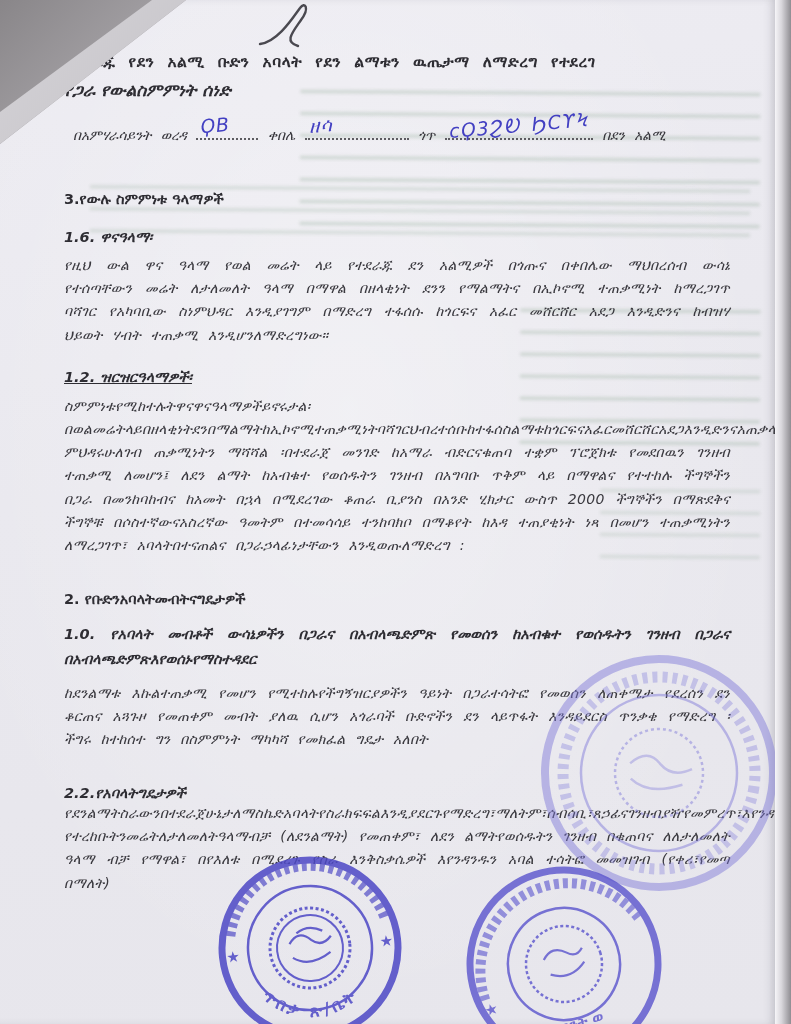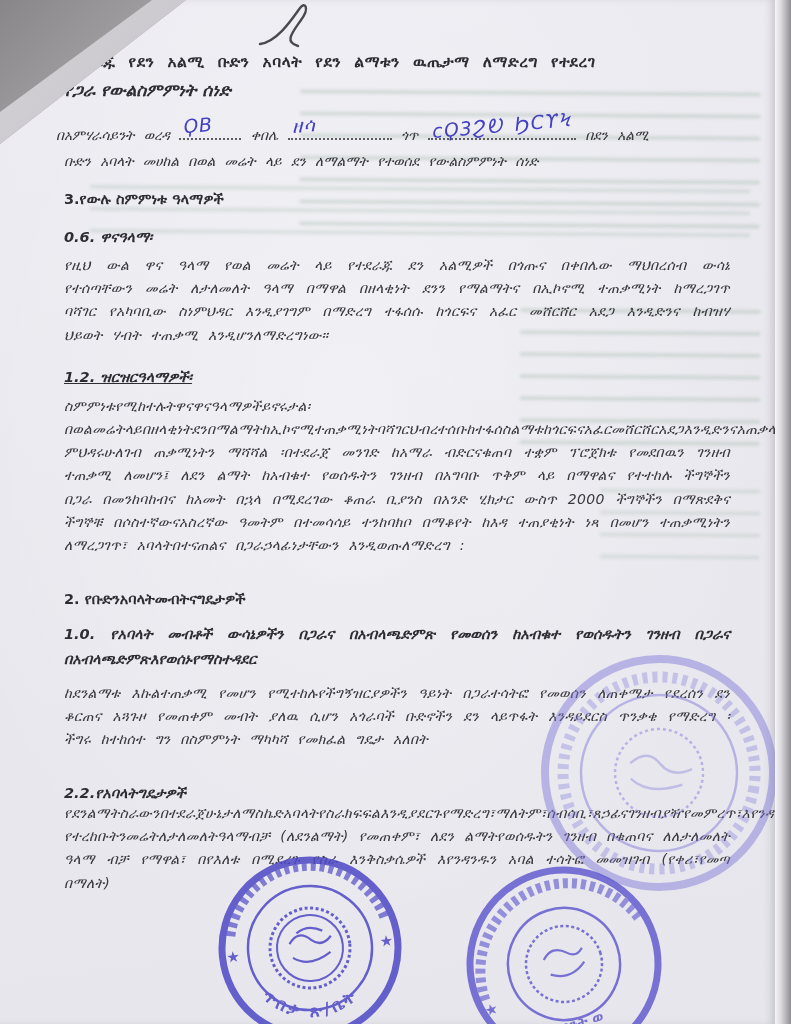--- a/index.html
+++ b/index.html
@@ -65,33 +65,32 @@
     <div class="bleed" style="left:600px;top:480px;width:160px;height:90px;opacity:.7;"></div>
 
     <svg class="stamp" style="left:248px;top:0;" width="90" height="60" viewBox="0 0 90 60">
       <path d="M12 44 C 30 42, 46 16, 52 8 C 57 1, 62 8, 53 20 C 44 33, 36 42, 50 46" fill="none" stroke="#4a4950" stroke-width="2.4" stroke-linecap="round"></path>
     </svg>
 
     <div class="txt title" style="left:64px;top:50px;width:668px;">የተደራጁ የደን አልሚ ቡድን አባላት የደን ልማቱን ዉጤታማ ለማድረግ የተደረገ</div>
 
     <div class="txt h hi" style="left:64px;top:77px;font-size:17px;text-align:center;">የጋራ የውልስምምነት ሰነድ</div>
 
-    <div class="txt intro" style="left:56px;top:124px;width:670px;">
+    <div class="txt intro" style="left:73px;top:124px;width:670px;">
       <span>በአምሃራሳይንት ወረዳ</span>
       <span class="blank" style="width:62px;"><span class="hand">ϘΒ</span></span>
       <span>ቀበሌ</span>
       <span class="blank" style="width:104px;"><span class="hand">ዘሳ</span></span>
       <span>ጎጥ</span>
       <span class="blank" style="width:148px;"><span class="hand">ϲϘ3ϨᎧ ϦϹϒϞ</span></span>
       <span>በደን አልሚ</span>
     </div>
-    <div class="txt intro" style="left:64px;top:150px;width:670px;">ቡድን አባላት መሀከል በወል መሬት ላይ ደን ለማልማት የተወሰደ የውልስምምነት ሰነድ</div>
 
     <div class="txt h" style="left:64px;top:188px;">3.የውሉ ስምምነቱ ዓላማዎች</div>
-    <div class="txt h hi" style="left:64px;top:226px;">0.6. ዋናዓላማ፡</div>
+    <div class="txt h hi" style="left:64px;top:226px;">1.6. ዋናዓላማ፡</div>
     <div class="txt body" style="left:64px;top:254px;width:666px;">የዚህ ውል ዋና ዓላማ የወል መሬት ላይ የተደራጁ ደን አልሚዎች በጎጡና በቀበሌው ማህበረሰብ ውሳኔ የተሰጣቸውን መሬት ለታለመለት ዓላማ በማዋል በዘላቂነት ደንን የማልማትና በኢኮኖሚ ተጠቃሚነት ከማረጋገጥ ባሻገር የአካባቢው ስነምህዳር እንዲያገግም በማድረግ ተፋሰሱ ከጎርፍና አፈር መሸርሸር አደጋ እንዲድንና ከብዝሃ ህይወት ሃብት ተጠቃሚ እንዲሆንለማድረግነው።</div>
 
     <div class="txt h hi" style="left:64px;top:366px;text-decoration:underline;">1.2. ዝርዝርዓላማዎች፡</div>
     <div class="txt body" style="left:64px;top:396px;width:666px;font-family:Liberation Mono, monospace;">ስምምነቱየሚከተሉትዋናዋናዓላማዎችይኖሩታል፡</div>
     <div class="txt body" style="left:64px;top:418px;width:666px;">በወልመሬትላይበዘላቂነትደንበማልማትከኢኮኖሚተጠቃሚነትባሻገርህብረተሰቡከተፋሰስልማቱከጎርፍናአፈርመሸርሸርአደጋእንዲድንናአጠቃላይከስነ-ምህዳሩሁለገብ ጠቃሚነትን ማሻሻል ፡በተደራጀ መንገድ ከአማራ ብድርናቁጠባ ተቋም ፕሮጀክቱ የመደበዉን ገንዘብ ተጠቃሚ ለመሆን፤ ለደን ልማት ከአብቁተ የወሰዱትን ገንዘብ በአግባቡ ጥቅም ላይ በማዋልና የተተከሉ ችግኞችን በጋራ በመንከባከብና ከአመት በኋላ በሚደረገው ቆጠራ ቢያንስ በአንድ ሂክታር ውስጥ 2000 ችግኞችን በማጽደቅና ችግኞቹ በሶስተኛውናአስረኛው ዓመትም በተመሳሳይ ተንከባክቦ በማቆየት ከእዳ ተጠያቂነት ነጻ በመሆን ተጠቃሚነትን ለማረጋገጥ፣ አባላትበተናጠልና በጋራኃላፊነታቸውን እንዲወጡለማድረግ :</div>
 
     <div class="txt h" style="left:64px;top:588px;">2. የቡድንአባላትመብትናግዴታዎች</div>
     <div class="txt h hi" style="left:64px;top:622px;width:666px;text-align:justify;word-spacing:6px;line-height:1.7;">1.0. የአባላት መብቶች ውሳኔዎችን በጋራና በአብላጫድምጽ የመወሰን ከአብቁተ የወሰዱትን ገንዘብ በጋራና በአብላጫድምጽእየወሰኑየማስተዳደር</div>
     <div class="txt body" style="left:64px;top:682px;width:666px;">ከደንልማቱ እኩልተጠቃሚ የመሆን የሚተከሉየችግኝዝርያዎችን ዓይነት በጋራተሳትፎ የመወሰን ለጠቀሜታ የደረሰን ደን ቆርጠና አጓጉዞ የመጠቀም መብት ያለዉ ሲሆን አጎራባች ቡድኖችን ደን ላይጥፋት እንዳይደርስ ጥንቃቄ የማድረግ ፡ ችግሩ ከተከሰተ ግን በስምምነት ማካካሻ የመክፈል ግዴታ አለበት</div>
 

